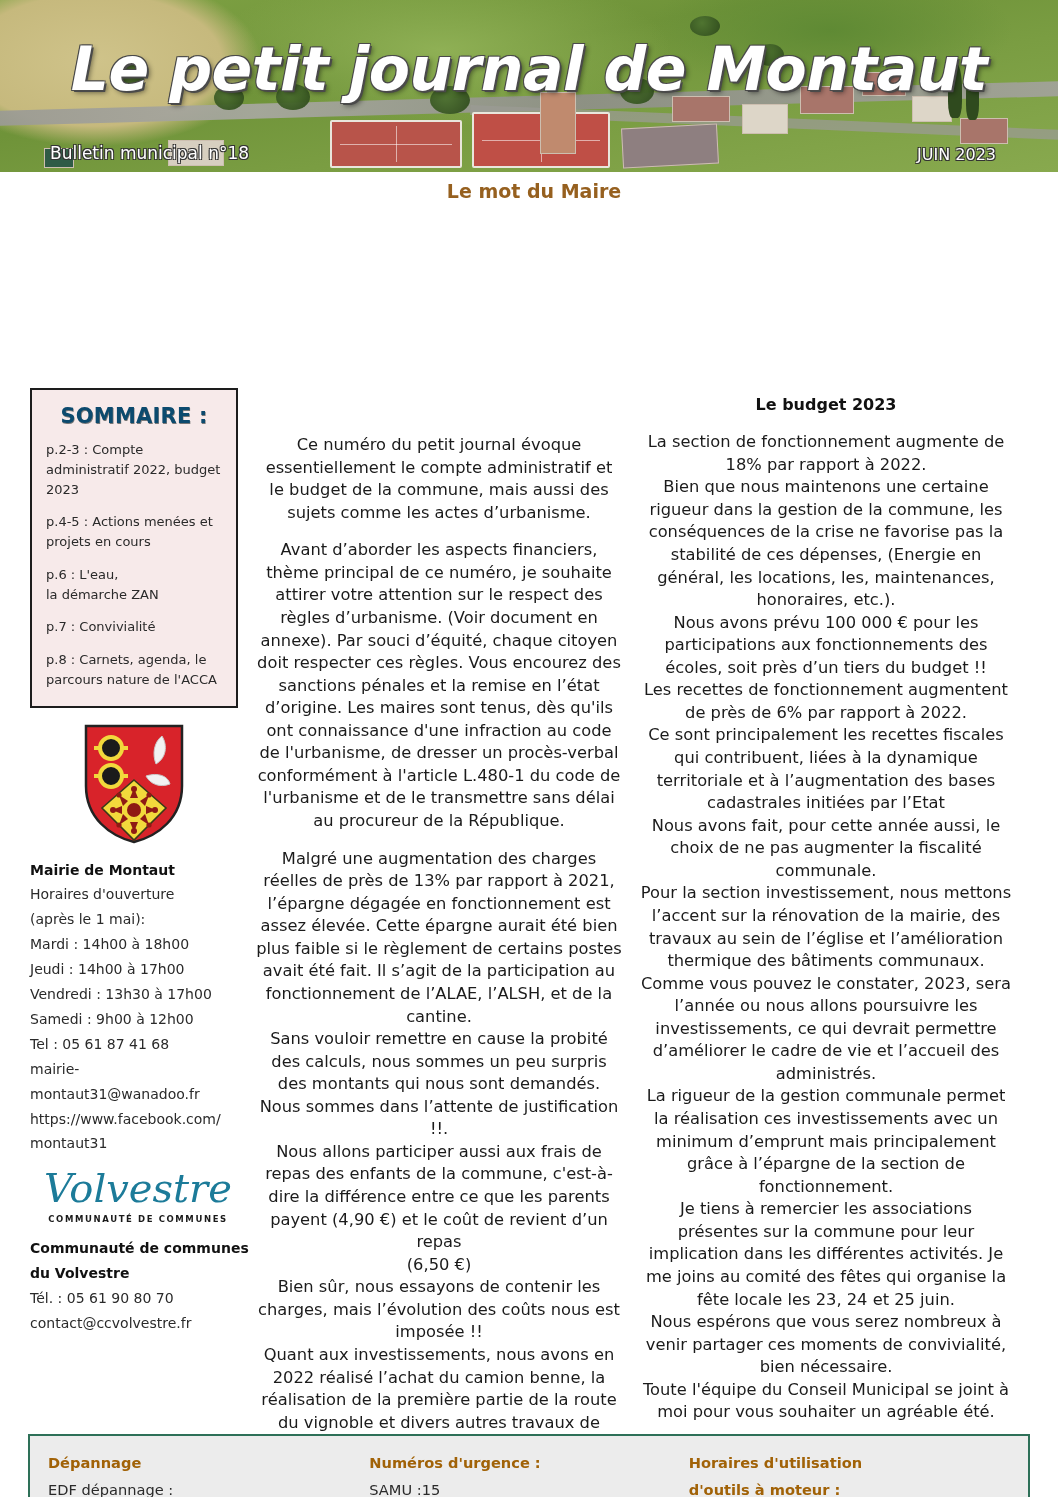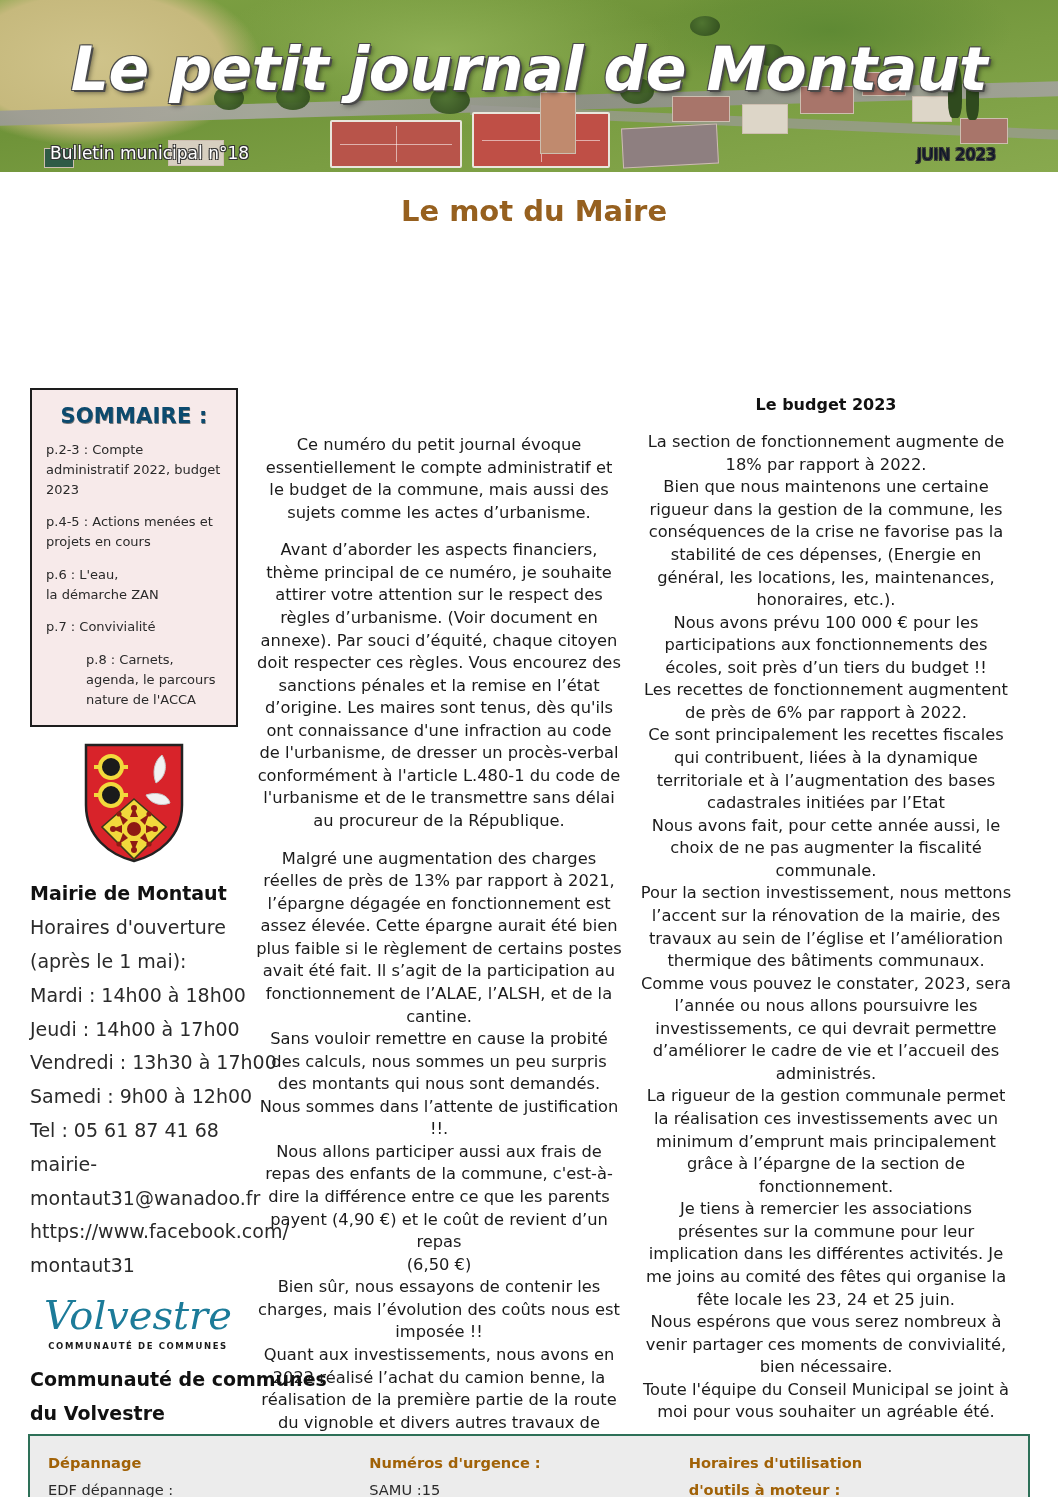--- a/index.html
+++ b/index.html
@@ -104,37 +104,37 @@
     left: 50px; top: 143px;
     font-size: 17px;
     color: #ffffff;
     text-shadow: 1px 1px 0 #333, -1px -1px 0 #333, 1px -1px 0 #333, -1px 1px 0 #333;
     font-family: "DejaVu Sans", sans-serif;
   }
   .issue-date {
     position: absolute;
     right: 62px; top: 145px;
     font-size: 16px;
-    color: #0f172a;
+    color: #ffffff;
     text-shadow: 1px 1px 0 #333, -1px -1px 0 #333, 1px -1px 0 #333, -1px 1px 0 #333;
     font-family: "DejaVu Sans", sans-serif;
   }
 
   
   .page {
     position: relative;
     width: 1058px;
     padding: 0;
   }
   .mot-du-maire {
     position: absolute;
     left: 0; right: 0;
-    top: 22px;
+    top: 8px;
     text-align: center;
-    font-size: 29px;
+    font-size: 19px;
     font-weight: bold;
     color: #96601f;
     font-family: "DejaVu Sans", sans-serif;
     padding-left: 10px;
   }
 
   
   .sidebar {
     position: absolute;
     left: 30px;
@@ -156,29 +156,29 @@
     text-shadow: 0.6px 0.6px 0 #777;
     font-family: "DejaVu Sans", sans-serif;
   }
   .sommaire-item {
     font-size: 13px;
     line-height: 1.52;
     color: #2a2a2a;
     margin-bottom: 13px;
     font-family: "DejaVu Sans", sans-serif;
   }
-  .sommaire-item:last-child { margin-bottom: 2px; margin-left: 40px; }
+  .sommaire-item:last-child { margin-bottom: 2px; }
 
   
   .crest-wrap { text-align: center; margin-top: 14px; }
   .crest { display: inline-block; }
 
   .contact-block {
     margin-top: 10px;
-    font-size: 19px;
+    font-size: 14px;
     line-height: 1.78;
     color: #2a2a2a;
     font-family: "DejaVu Sans", sans-serif;
   }
   .contact-block .strong { font-weight: bold; color: #111; }
   .contact-line { white-space: nowrap; }
   .contact-line.wrap { white-space: normal; }
 
   .volvestre-logo { text-align: right; margin: 6px 0 2px 0; }
 

